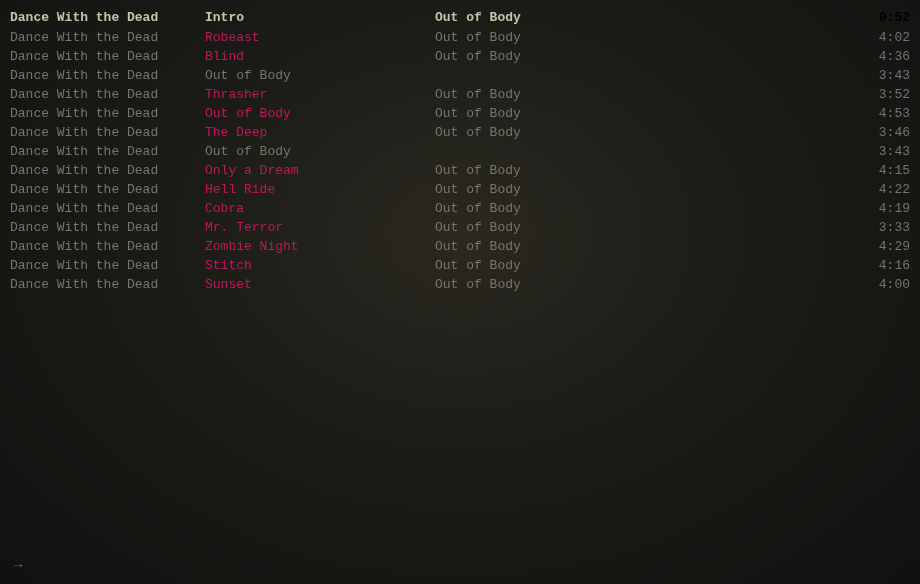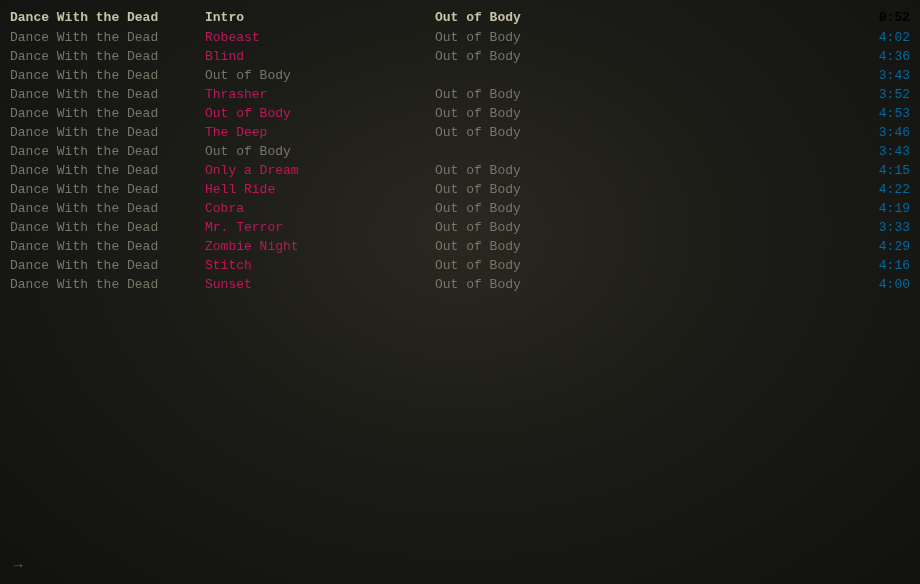--- a/index.html
+++ b/index.html
@@ -71,21 +71,21 @@
     }
 
     .track-row.header .col-album {
       color: #c8c4a8;
     }
 
     .col-duration {
       width: 60px;
       text-align: right;
       flex-shrink: 0;
-      color: #0369a1;
+      color: #737373;
       white-space: nowrap;
     }
 
     .track-row.header .col-duration {
       color: #000000;
     }
 
     .bottom-arrow {
       position: absolute;
       bottom: 12px;

